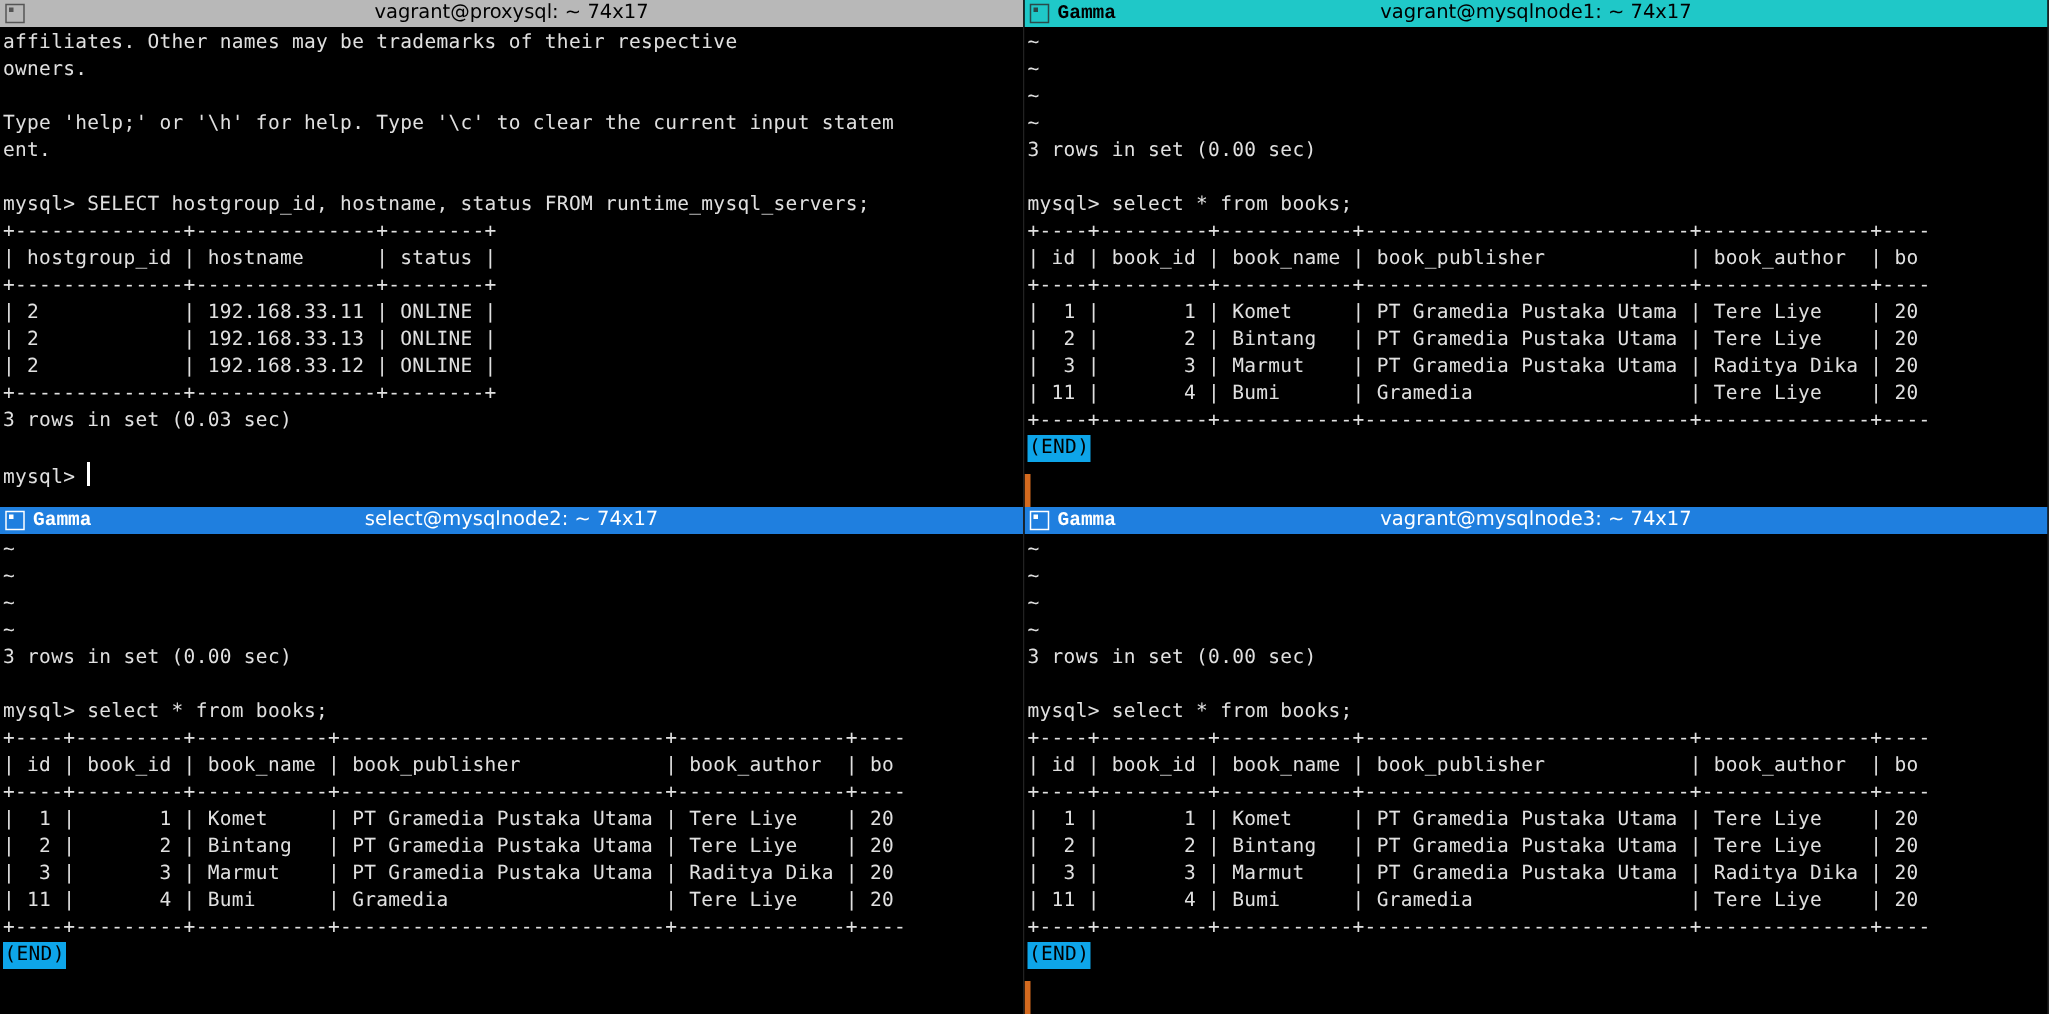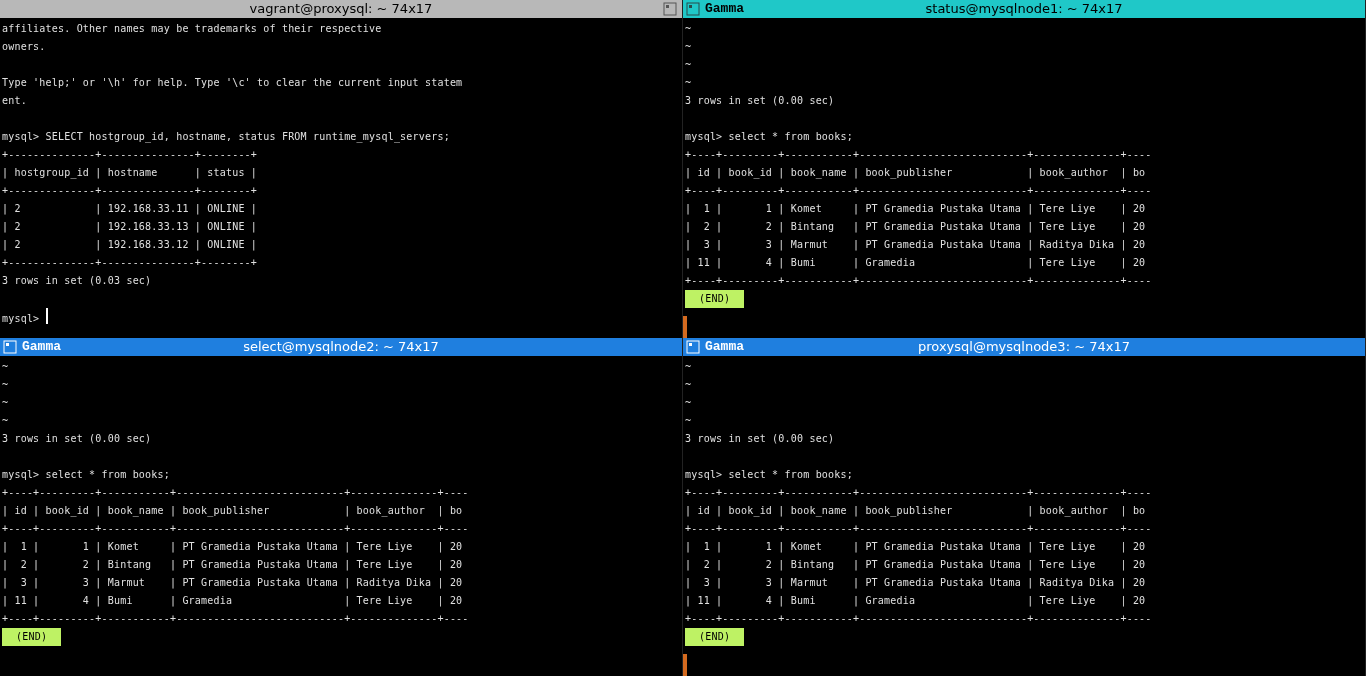--- a/index.html
+++ b/index.html
@@ -24,21 +24,21 @@
     }
     .titlebar {
       height: 18px;
       line-height: 18px;
       display: flex;
       align-items: center;
       font-family: "DejaVu Sans", "Liberation Sans", Arial, sans-serif;
       font-size: 13px;
       position: relative;
     }
-    .titlebar-gray { background: #b8b8b8; color: #000; justify-content: flex-end; }
+    .titlebar-gray { background: #b8b8b8; color: #000; }
     .titlebar-teal { background: #1fc8c8; color: #000; }
     .titlebar-blue { background: #1f7fdf; color: #fff; }
     .title-icon {
       width: 16px;
       height: 16px;
       margin: 0 4px 0 2px;
       display: inline-flex;
       align-items: center;
       justify-content: center;
     }
@@ -54,35 +54,35 @@
       text-align: center;
       pointer-events: none;
     }
     .term-body {
       flex: 1;
       white-space: pre;
       padding: 2px 2px 0 2px;
       line-height: 18px;
       color: #e0e0e0;
       overflow: hidden;
-      font-size: 10px;
+      font-size: 13px;
       letter-spacing: 0.2px;
     }
     .cursor {
       display: inline-block;
       width: 2px;
       height: 16px;
       background: #fff;
       vertical-align: -2px;
     }
     .pager-end {
       display: inline-block;
-      background: #bef264;
+      background: #0ea5e9;
       color: #000;
-      padding: 0 14px;
+      padding: 0 1px;
     }
     .status-border-left {
       position: absolute;
       left: 0;
       bottom: 0;
       width: 4px;
       height: 22px;
       background: #d46a1f;
     }
     .pane-rel { position: relative; }
@@ -122,21 +122,21 @@
 
 <div class="pane pane-rel">
   <div class="titlebar titlebar-teal">
     <span class="title-icon">
       <svg viewBox="0 0 14 14">
           <rect x="1" y="1" width="12" height="12" fill="none" stroke="#2a4a4a" stroke-width="1"></rect>
           <rect x="3" y="3" width="3" height="3" fill="#2a4a4a"></rect>
         </svg>
     </span>
     <span class="title-app">Gamma</span>
-    <span class="title-text">status@mysqlnode1: ~ 74x17</span>
+    <span class="title-text">vagrant@mysqlnode1: ~ 74x17</span>
   </div>
   <div class="term-body" id="body-tr">~
 ~
 ~
 ~
 3 rows in set (0.00 sec)
 
 mysql&gt; select * from books;
 +----+---------+-----------+---------------------------+--------------+----
 | id | book_id | book_name | book_publisher            | book_author  | bo
@@ -181,21 +181,21 @@
 
 <div class="pane pane-rel">
   <div class="titlebar titlebar-blue">
     <span class="title-icon">
       <svg viewBox="0 0 14 14">
           <rect x="1" y="1" width="12" height="12" fill="none" stroke="#fff" stroke-width="1"></rect>
           <rect x="3" y="3" width="3" height="3" fill="#fff"></rect>
         </svg>
     </span>
     <span class="title-app">Gamma</span>
-    <span class="title-text">proxysql@mysqlnode3: ~ 74x17</span>
+    <span class="title-text">vagrant@mysqlnode3: ~ 74x17</span>
   </div>
   <div class="term-body" id="body-br">~
 ~
 ~
 ~
 3 rows in set (0.00 sec)
 
 mysql&gt; select * from books;
 +----+---------+-----------+---------------------------+--------------+----
 | id | book_id | book_name | book_publisher            | book_author  | bo

